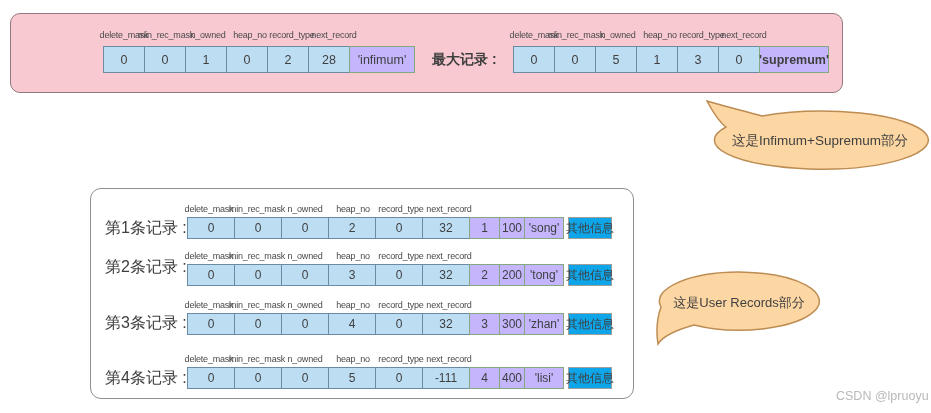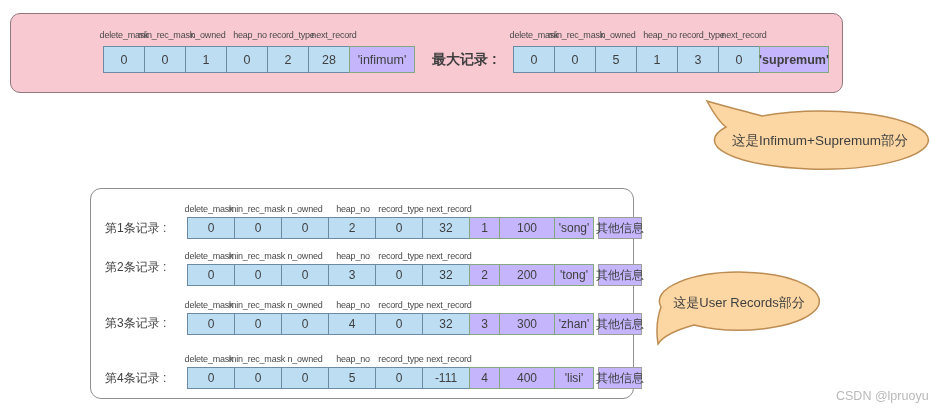--- a/index.html
+++ b/index.html
@@ -20,43 +20,43 @@
     background:#ffffff;border:1.6px solid #8f8f8f;border-radius:11px;
     box-sizing:border-box;
   }
   
   .rec-label{
     display:flex;align-items:center;white-space:nowrap;
     font-size:14px;color:#3f3f3f;height:27px;
   }
   .urec-label{
     display:flex;align-items:center;white-space:nowrap;
-    font-size:12px;color:#3f3f3f;height:22px;
+    font-size:16px;color:#3f3f3f;height:22px;
   }
   
   .hdrs{display:flex;font-size:9px;color:#4a4a4a;letter-spacing:-0.2px;}
   .hdrs span{display:flex;justify-content:center;white-space:nowrap;flex:none;overflow:visible;}
   .hw42{width:42px;}
   .hw48{width:48px;}
   
   .cells{display:flex;}
   .cell{
     box-sizing:border-box;display:flex;align-items:center;justify-content:center;
     border:1px solid #6b8aa3;background:#bdddf3;white-space:nowrap;
     color:#3f3f3f;flex:none;
   }
   .cell + .cell{margin-left:-1px;}
   .green{background:#c4b5fd;border-color:#84a981;}
-  .grayc{background:#c4b5fd;border-color:#9e9e9e;font-size:10px;margin-left:4px !important;}
+  .grayc{background:#0ea5e9;border-color:#9e9e9e;font-size:10px;margin-left:4px !important;}
   .toprow .cell{height:27px;width:42px;font-size:12.5px;}
   .toprow .extra{width:66px;}
   .toprow .extra2{width:70px;font-weight:bold;}
   .botrow .cell{height:22px;width:48px;font-size:12px;}
   .botrow .g1{width:31px;}
-  .botrow .g2{width:56px;}
+  .botrow .g2{width:26px;}
   .botrow .g3{width:40px;}
   .botrow .grayc{width:44px;}
   
   .bubble-path{fill:#fcd7a4;stroke:#bd8c52;stroke-width:1.5px;}
   .bubble-text{
     font-size:13.5px;fill:#3f3f3f;text-anchor:middle;
     font-family:"Liberation Sans","DejaVu Sans",sans-serif;
   }
   .watermark{
     left:836px;top:389px;font-size:12.5px;color:#b9b9b9;white-space:nowrap;

